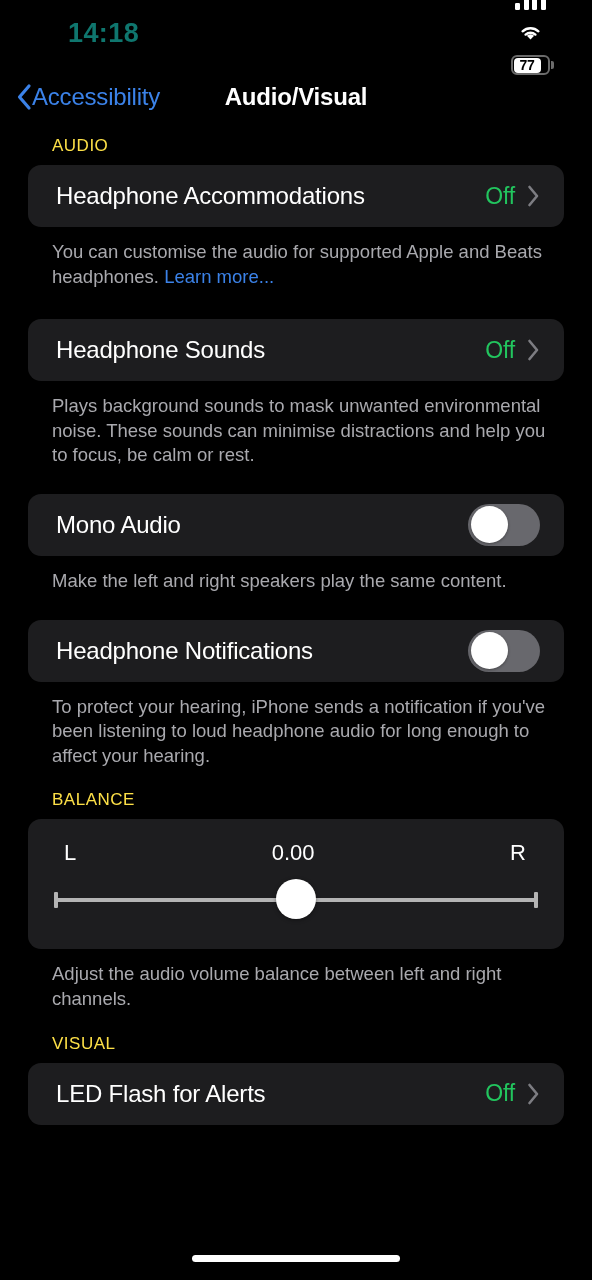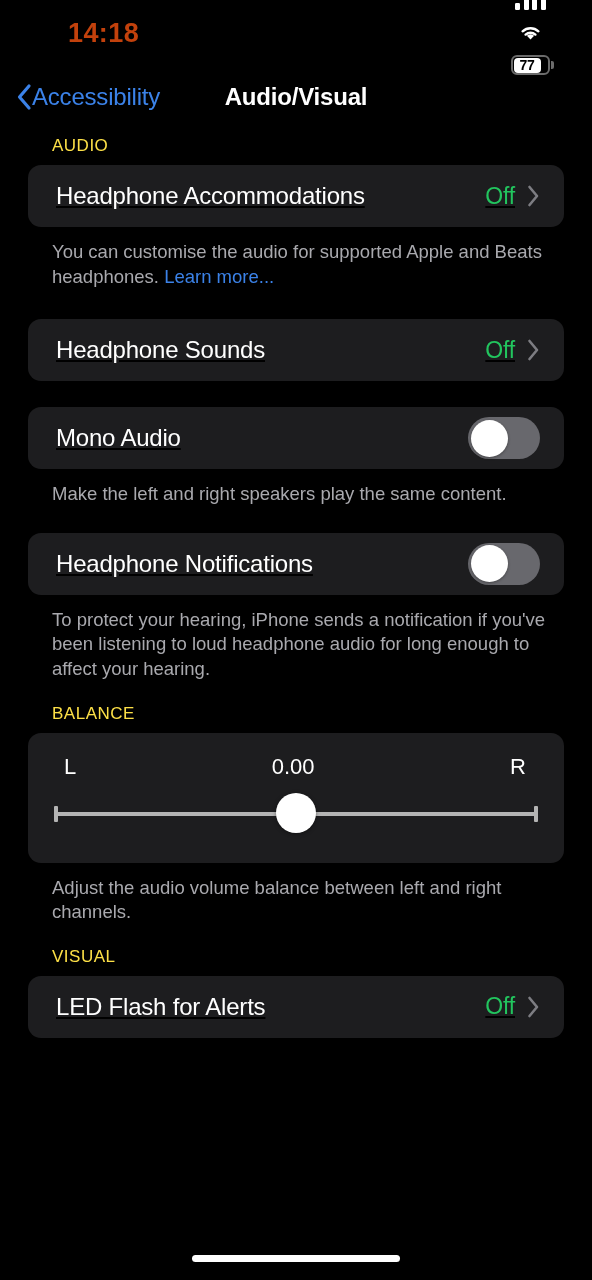--- a/index.html
+++ b/index.html
@@ -11,21 +11,21 @@
     overflow:hidden;
   }
   .phone { position:relative; width:592px; height:1280px; background:#000; }
 
   
   .statusbar {
     position:absolute; top:0; left:0; right:0; height:66px;
     display:flex; align-items:center; justify-content:space-between;
     padding:0 42px 0 68px;
   }
-  .sb-time { color:#c2410c; font-size:27px; font-weight:600; letter-spacing:.4px; }
+  .sb-time { color:#0f766e; font-size:27px; font-weight:600; letter-spacing:.4px; }
   .sb-right { display:flex; align-items:center; gap:13px;flex-direction:column; }
   .sig { display:flex; align-items:flex-end; gap:3.5px; height:19px; }
   .sig i { width:5px; background:#fff; border-radius:1.2px; display:block; }
   .sig i:nth-child(1){ height:7px; }
   .sig i:nth-child(2){ height:11px; }
   .sig i:nth-child(3){ height:15px; }
   .sig i:nth-child(4){ height:19px; }
   .wifi { width:25px; height:19px; display:block; }
   .batt { position:relative; width:39px; height:20px; }
   .batt-body {
@@ -67,21 +67,20 @@
   
   .content { position:absolute; top:136px; left:0; right:0; bottom:0; }
 
   .sec-header {
     color:#fde047; font-size:17px; letter-spacing:.5px;
     padding:0 0 9px 52px;
   }
   .card {
     margin:0 28px; background:#1d1d1f; border-radius:13px;
     overflow:hidden;
-    text-decoration:underline;
   }
   .row {
     display:flex; align-items:center; justify-content:space-between;
     height:62px; padding:0 24px 0 28px; cursor:pointer;
   }
   .row-label { color:#fff; font-size:24px; letter-spacing:-.2px; }
   .row-right { display:flex; align-items:center; gap:12px; }
   .row-value { color:#22c55e; font-size:23px; letter-spacing:-.2px; }
   .chev { display:block; }
 
@@ -206,20 +205,21 @@
         <span class="row-right">
           <span class="row-value">Off</span>
           <span>
             <svg class="chev" width="13" height="22" viewBox="0 0 13 22">
               <path d="M2.5 2 10 11l-7.5 9" stroke="#7d7d82" stroke-width="2.6" fill="none" stroke-linecap="round" stroke-linejoin="round"></path>
             </svg>
           </span>
         </span>
       </div>
     </div>
+    <div class="footer">Plays background sounds to mask unwanted environmental noise. These sounds can minimise distractions and help you to focus, be calm or rest.</div>
 
     <div class="gap-md"></div>
 
     <div class="card">
       <div class="row">
         <span class="row-label">Mono Audio</span>
         <span class="toggle">
             <span class="knob"></span>
           </span>
       </div>

